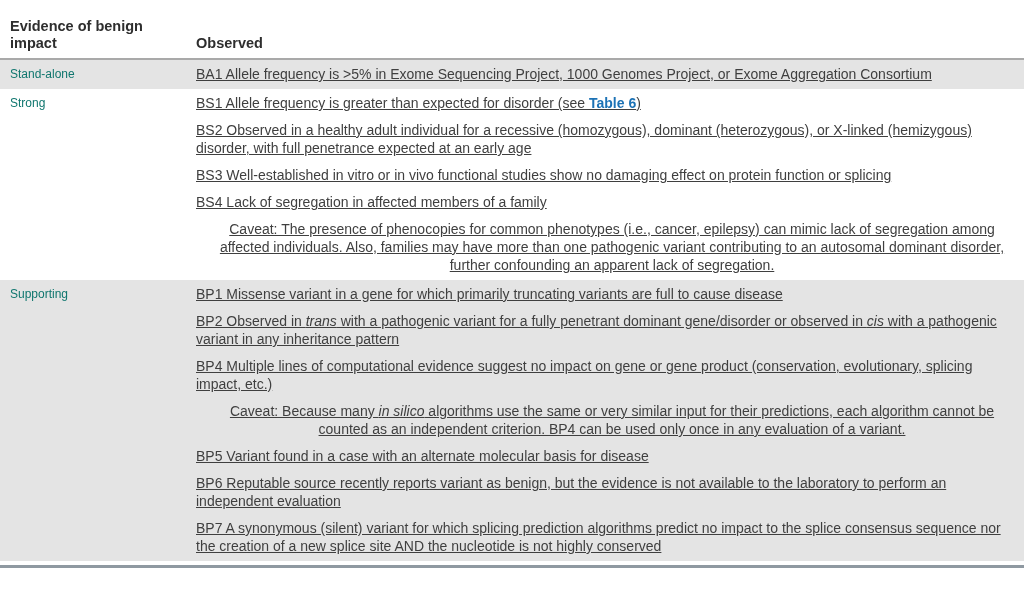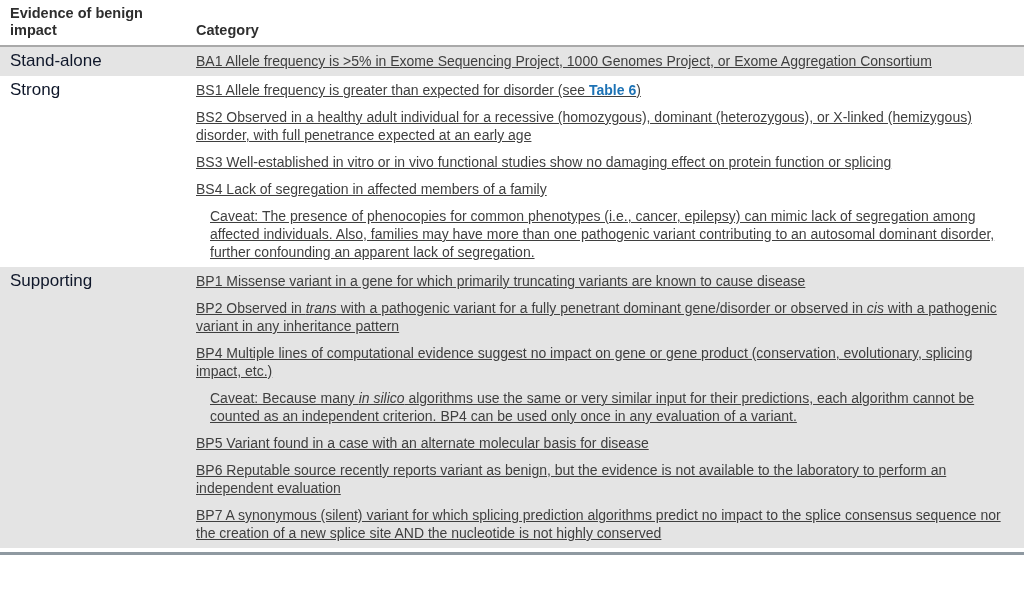--- a/index.html
+++ b/index.html
@@ -7,57 +7,57 @@
     width:1024px;height:592px;overflow:hidden;
     font-family:"Liberation Sans","DejaVu Sans",sans-serif;
     color:#3f3f3f;
     -webkit-font-smoothing:antialiased;
   }
   .tbl{width:1024px;}
   
   .thead{
     display:grid;grid-template-columns:186px 1fr;
     align-items:end;
-    padding:5px 8px 6px 10px;box-sizing:border-box;
+    padding:5px 8px 6px 10px;box-sizing:border-box;margin-top:13px;
   }
   .th{
     font-weight:700;font-size:14.5px;line-height:17px;color:#2e2e2e;
   }
   .th.c1{max-width:160px;}
   .rule-top{height:2px;background:#a9a9a9;}
   .rule-bottom{height:3px;background:#8f99a1;margin-top:4px;}
   
   .section{
     display:grid;grid-template-columns:186px 1fr;
     padding:4px 8px 5px 10px;box-sizing:border-box;
   }
   .section.shaded{background:#e4e4e4;}
   .sec-label{
-    font-size:17px;line-height:18px;color:#0f172a;padding-top:1px;
+    font-size:12px;line-height:18px;color:#0f766e;padding-top:1px;
   }
   .rows{min-width:0;padding-right:2px;text-decoration:underline;}
   .row{
     margin:0 0 9px 0;
     font-size:14px;line-height:18px;color:#3f3f3f;
   }
   .row:first-child{margin-top:1px;}
   .row:last-child{margin-bottom:1px;}
-  .row.caveat{padding-left:14px;}
+  .row.caveat{padding-left:14px;text-align:center;}
   .it{font-style:italic;}
   .xref{color:#1c72b5;font-weight:700;text-decoration:none;cursor:pointer;text-align:center;}
   .section.white{background:#ffffff;}
 </style>
 </head>
 <body>
 
 <div class="tbl">
 
   <div class="thead">
     <div class="th c1">Evidence of benign impact</div>
-    <div class="th c2">Category</div>
+    <div class="th c2">Observed</div>
   </div>
 
   <div class="rule-top"></div>
 
   <div class="section shaded">
     <div class="sec-label">Stand-alone</div>
     <div class="rows">
       <p class="row">BA1 Allele frequency is &gt;5% in Exome Sequencing Project, 1000 Genomes Project, or Exome Aggregation Consortium</p>
     </div>
   </div>
@@ -69,21 +69,21 @@
       <p class="row">BS2 Observed in a healthy adult individual for a recessive (homozygous), dominant (heterozygous), or X-linked (hemizygous) disorder, with full penetrance expected at an early age</p>
       <p class="row">BS3 Well-established in vitro or in vivo functional studies show no damaging effect on protein function or splicing</p>
       <p class="row">BS4 Lack of segregation in affected members of a family</p>
       <p class="row caveat">Caveat: The presence of phenocopies for common phenotypes (i.e., cancer, epilepsy) can mimic lack of segregation among affected individuals. Also, families may have more than one pathogenic variant contributing to an autosomal dominant disorder, further confounding an apparent lack of segregation.</p>
     </div>
   </div>
 
   <div class="section shaded">
     <div class="sec-label">Supporting</div>
     <div class="rows">
-      <p class="row">BP1 Missense variant in a gene for which primarily truncating variants are known to cause disease</p>
+      <p class="row">BP1 Missense variant in a gene for which primarily truncating variants are full to cause disease</p>
       <p class="row"><span>BP2 Observed in </span><span class="it">trans</span><span> with a pathogenic variant for a fully penetrant dominant gene/disorder or observed in </span><span class="it">cis</span><span> with a pathogenic variant in any inheritance pattern</span></p>
       <p class="row">BP4 Multiple lines of computational evidence suggest no impact on gene or gene product (conservation, evolutionary, splicing impact, etc.)</p>
       <p class="row caveat"><span>Caveat: Because many </span><span class="it">in silico</span><span> algorithms use the same or very similar input for their predictions, each algorithm cannot be counted as an independent criterion. BP4 can be used only once in any evaluation of a variant.</span></p>
       <p class="row">BP5 Variant found in a case with an alternate molecular basis for disease</p>
       <p class="row">BP6 Reputable source recently reports variant as benign, but the evidence is not available to the laboratory to perform an independent evaluation</p>
       <p class="row">BP7 A synonymous (silent) variant for which splicing prediction algorithms predict no impact to the splice consensus sequence nor the creation of a new splice site AND the nucleotide is not highly conserved</p>
     </div>
   </div>
 
   <div class="rule-bottom"></div>

